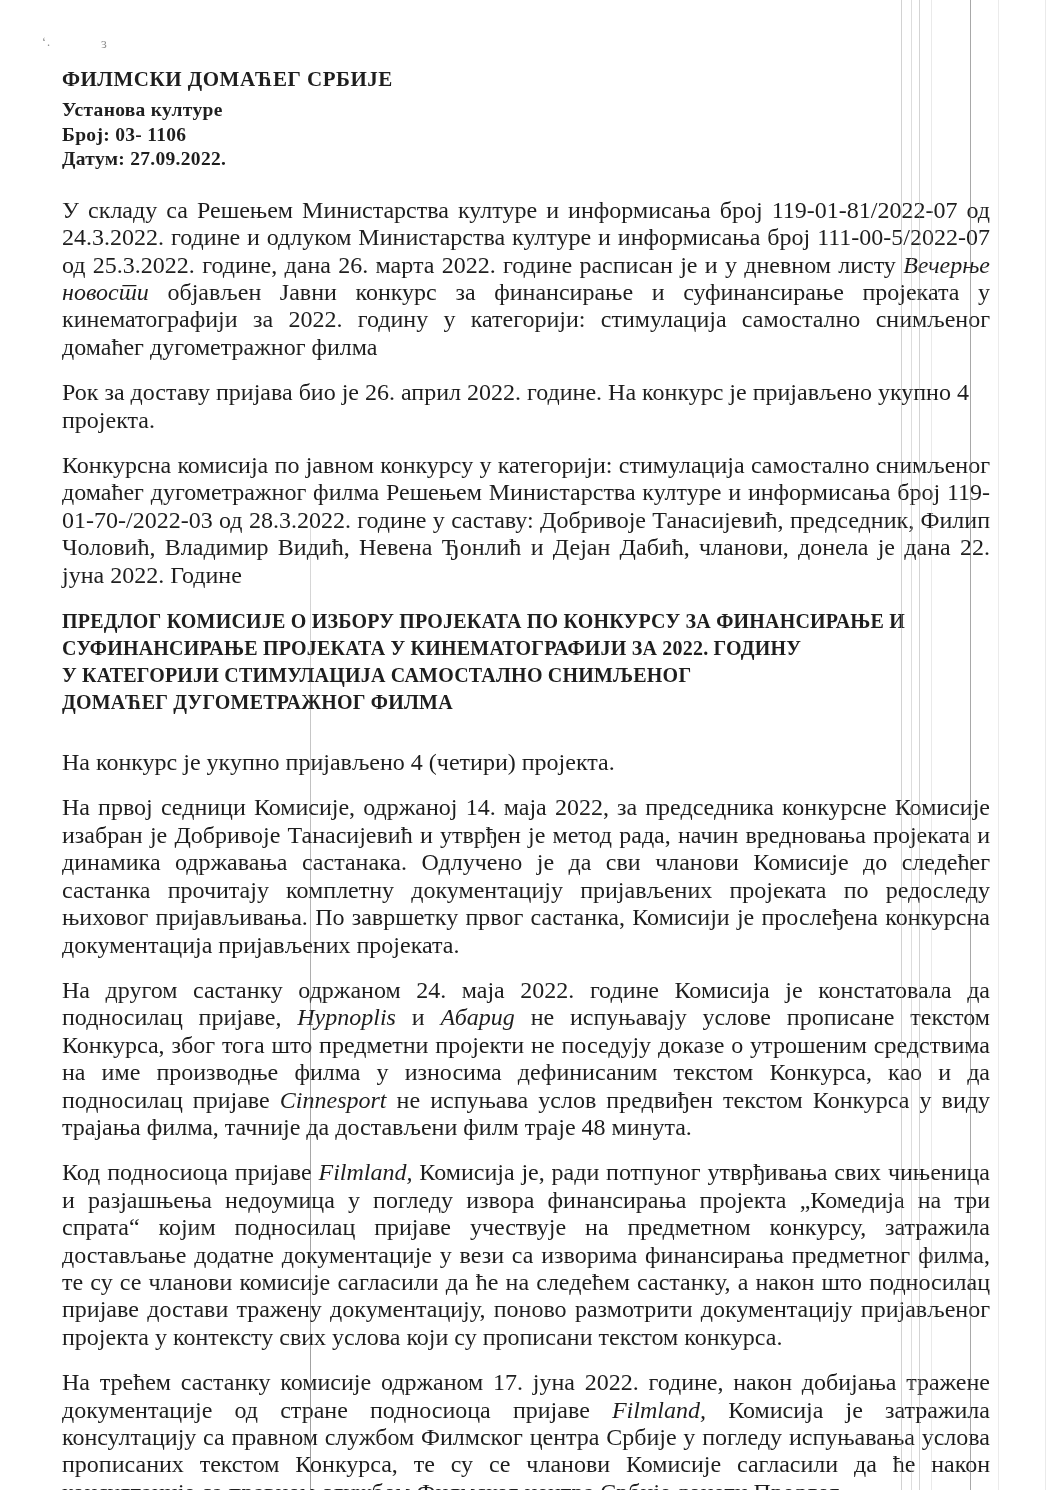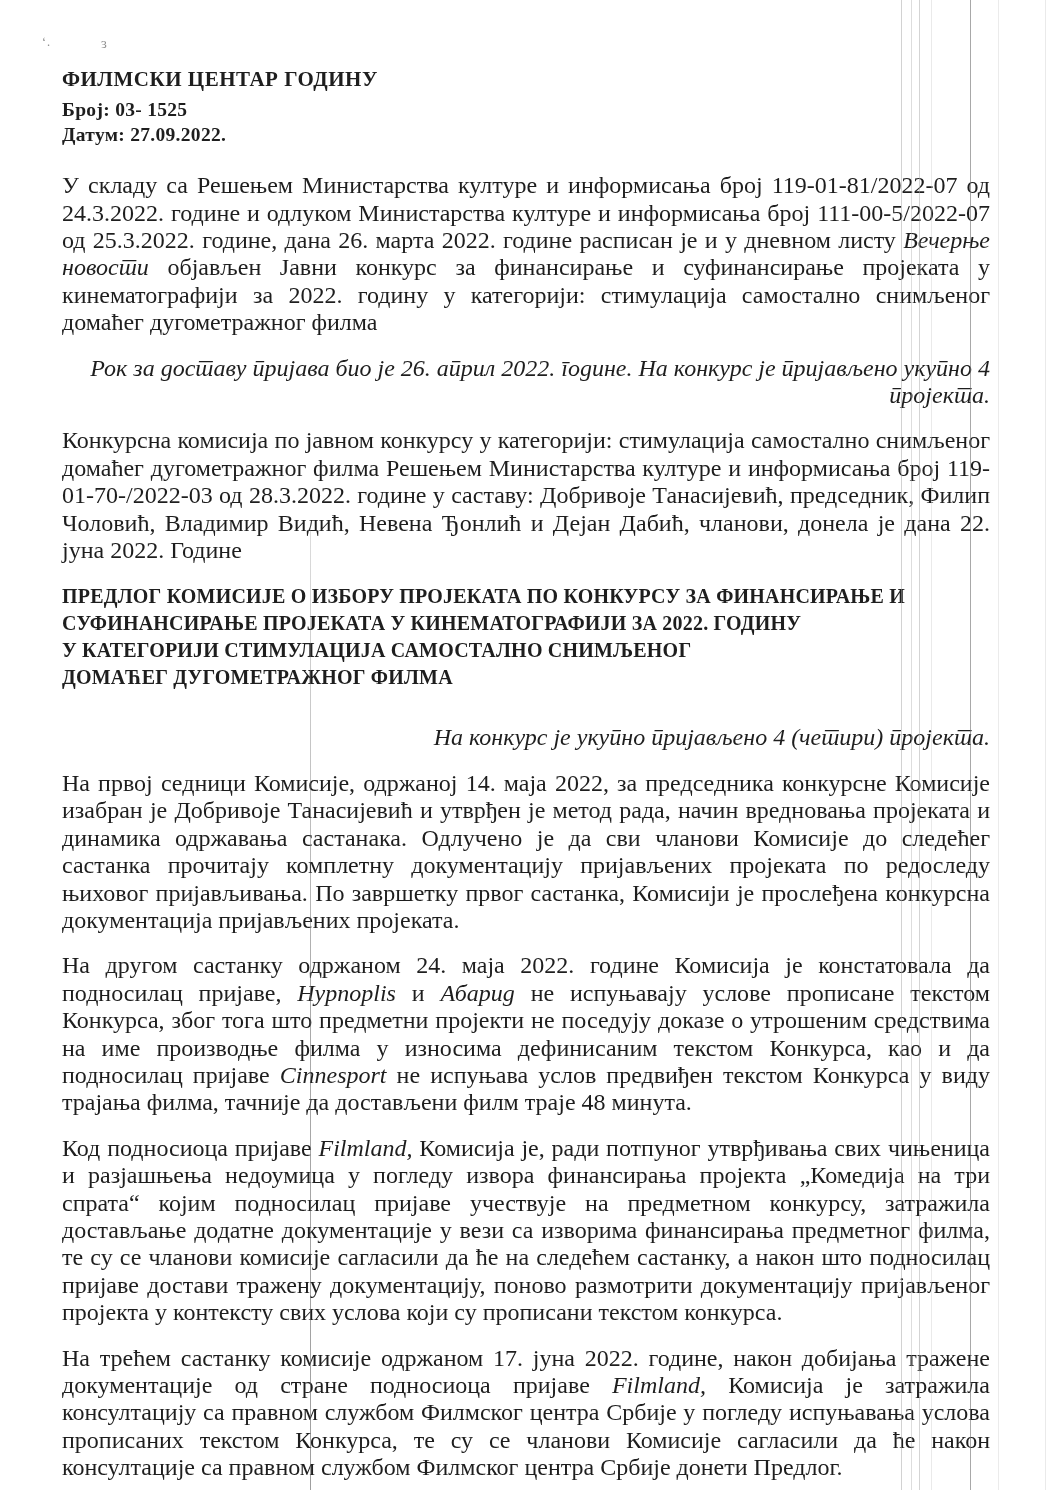--- a/index.html
+++ b/index.html
@@ -39,22 +39,21 @@
     margin-bottom: 6px;
     letter-spacing: 0.5px;
   }
   p.para {
     font-size: 24px;
     line-height: 27.4px;
     text-align: justify;
     margin: 0 0 18px 0;
   }
   p.para.single {
-    text-align: right;
-    font-style: italic;
+    text-align: left;
   }
   .it {
     font-style: italic;
   }
   h1.heading {
     font-size: 20px;
     line-height: 27px;
     font-weight: 700;
     text-align: left;
     letter-spacing: 0.2px;
@@ -92,22 +91,23 @@
 <body>
 
 <div class="page">
 
   <span class="corner-mark m1">ʻ.</span>
   <span class="corner-mark m2">ɜ</span>
 
   <div class="content">
 
     <div class="letterhead">
-      <div class="org">ФИЛМСКИ ЦЕНТАР ГОДИНУ</div>
-      <div>Број: 03- 1525</div>
+      <div class="org">ФИЛМСКИ ДОМАЋЕГ СРБИЈЕ</div>
+      <div>Установа културе</div>
+      <div>Број: 03- 1106</div>
       <div>Датум: 27.09.2022.</div>
     </div>
 
     <p class="para"><span>У складу са Решењем Министарства културе и информисања број 119-01-81/2022-07 од 24.3.2022. године и одлуком Министарства културе и информисања број 111-00-5/2022-07 од 25.3.2022. године, дана 26. марта 2022. године расписан је и у дневном листу </span><span class="it">Вечерње новости</span><span> објављен Јавни конкурс за финансирање и суфинансирање пројеката у кинематографији за 2022. годину у категорији: стимулација самостално снимљеног домаћег дугометражног филма</span></p>
     <p class="para single"><span>Рок за доставу пријава био је 26. април 2022. године. На конкурс је пријављено укупно 4 пројекта.</span></p>
     <p class="para"><span>Конкурсна комисија по јавном конкурсу у категорији: стимулација самостално снимљеног домаћег дугометражног филма Решењем Министарства културе и информисања број 119-01-70-/2022-03 од 28.3.2022. године у саставу: Добривоје Танасијевић, председник, Филип Чоловић, Владимир Видић, Невена Ђонлић и Дејан Дабић, чланови, донела је дана 22. јуна 2022. Године</span></p>
 
     <h1 class="heading">ПРЕДЛОГ КОМИСИЈЕ О ИЗБОРУ ПРОЈЕКАТА ПО КОНКУРСУ ЗА ФИНАНСИРАЊЕ И
 СУФИНАНСИРАЊЕ ПРОЈЕКАТА У КИНЕМАТОГРАФИЈИ ЗА 2022. ГОДИНУ
 У КАТЕГОРИЈИ СТИМУЛАЦИЈА САМОСТАЛНО СНИМЉЕНОГ

